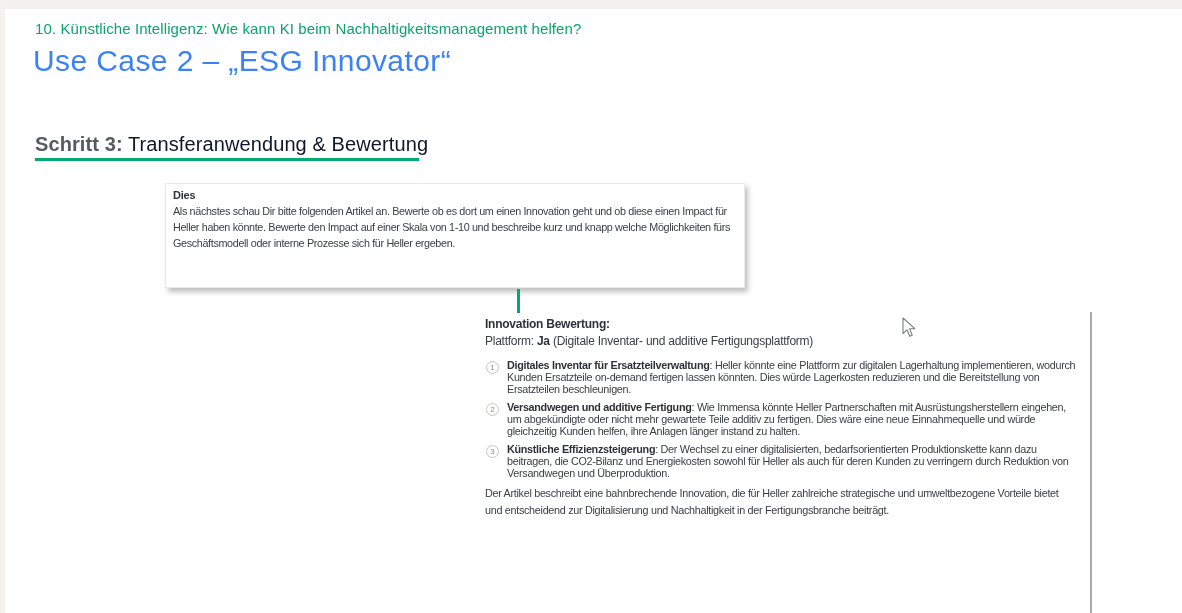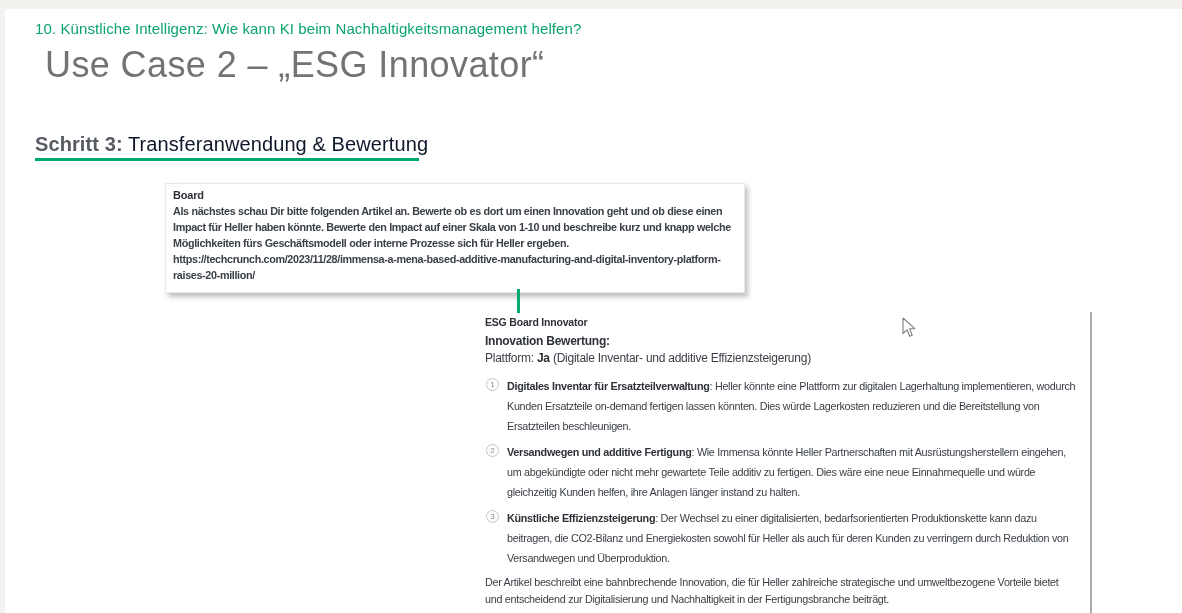--- a/index.html
+++ b/index.html
@@ -10,62 +10,62 @@
     background:#ffffff; overflow:hidden;
   }
   .edge-top { position:absolute; left:0; top:0; width:100%; height:9px; background:#f2f1ee; }
   .edge-left { position:absolute; left:0; top:0; width:5px; height:100%; background:#f3f2f0; }
 
   .kicker {
     position:absolute; left:35px; top:20px;
     font-size:15px; color:#0ba46b; letter-spacing:0.1px;
   }
   .slide-title {
-    position:absolute; left:45px; top:44px;
-    font-size:36px; color:#737373; letter-spacing:0.4px;
+    position:absolute; left:33px; top:44px;
+    font-size:30px; color:#3b82f6; letter-spacing:0.4px;
   }
   .step-heading {
     position:absolute; left:35px; top:133px; font-size:20px; letter-spacing:0.1px;
   }
   .step-heading .step-b { font-weight:bold; color:#565b62;text-align:center; }
   .step-heading .step-r { color:#0f172a; }
   .step-underline {
     position:absolute; left:35px; top:158px; width:384px; height:3px; background:#00a96e;
   }
 
   .user-card {
     position:absolute; left:165px; top:183px; width:580px; min-height:105px;
     background:#ffffff; border:1px solid #eceae8;
     box-shadow:3px 4px 5px rgba(105,105,105,0.42);
     padding:5px 10px 9px 7px;
   }
   .user-author { font-size:11px; font-weight:bold; color:#2e3238; margin-bottom:2px; letter-spacing:-0.2px; }
   .user-text {
-    font-size:10.8px; line-height:16px; color:#3b4047; letter-spacing:-0.35px;font-weight:bold;
+    font-size:10.8px; line-height:16px; color:#3b4047; letter-spacing:-0.35px;
   }
   .user-url { display:block; }
 
   .connector-line {
     position:absolute; left:517px; top:289px; width:3px; height:24px; background:#00a96e;
   }
 
   .assistant {
     position:absolute; left:485px; top:316px; width:592px; color:#3b4047;
   }
   .a-author { font-size:10.5px; font-weight:bold; color:#2e3238; letter-spacing:-0.2px; margin-bottom:5px; }
   .a-line { font-size:12px; line-height:16.5px; letter-spacing:-0.25px; color:#3b4047; }
   .a-line .bold { font-weight:bold; color:#2e3238; }
   .a-list { margin-top:10px; }
   .a-item { display:flex; margin-bottom:6px; }
   .item-badge {
     flex:0 0 auto; width:13px; height:13px; margin:2px 8px 0 1px;
     border:1px solid #c7c6c4; border-radius:50%; background:#fdfdfc;
     color:#8b8e93; font-size:8px; line-height:11px; text-align:center;
   }
-  .item-text { font-size:10.8px; line-height:20px; letter-spacing:-0.3px; }
+  .item-text { font-size:10.8px; line-height:12px; letter-spacing:-0.3px; }
   .item-text .bold { font-weight:bold; color:#2e3238; }
   .a-conclusion { font-size:10.8px; line-height:17px; letter-spacing:-0.3px; }
 
   .vline {
     position:absolute; left:1090px; top:312px; width:2px; height:301px; background:#ababab;
   }
   .mouse-cursor { position:absolute; left:901px; top:317px; width:15px; height:21px; }
 </style>
 </head>
 <body>
@@ -77,36 +77,34 @@
 
   <div class="kicker">10. Künstliche Intelligenz: Wie kann KI beim Nachhaltigkeitsmanagement helfen?</div>
   <div class="slide-title">Use Case 2 – „ESG Innovator“</div>
 
   <div class="step-heading">
     <span class="step-b">Schritt 3:</span><span class="step-r"> Transferanwendung &amp; Bewertung</span>
   </div>
   <div class="step-underline"></div>
 
   <div class="user-card">
-    <div class="user-author">Board</div>
+    <div class="user-author">Dies</div>
     <div class="user-text">
       <span>Als nächstes schau Dir bitte folgenden Artikel an. Bewerte ob es dort um einen Innovation geht und ob diese einen Impact für Heller haben könnte. Bewerte den Impact auf einer Skala von 1-10 und beschreibe kurz und knapp welche Möglichkeiten fürs Geschäftsmodell oder interne Prozesse sich für Heller ergeben.</span>
-      <span class="user-url">https://techcrunch.com/2023/11/28/immensa-a-mena-based-additive-manufacturing-and-digital-inventory-platform-raises-20-million/</span>
     </div>
   </div>
 
   <div class="connector-line"></div>
 
   <div class="assistant">
-    <div class="a-author">ESG Board Innovator</div>
     <div class="a-line">
       <span class="bold">Innovation Bewertung:</span>
     </div>
     <div class="a-line">
-      <span>Plattform: </span><span class="bold">Ja</span><span> (Digitale Inventar- und additive Effizienzsteigerung)</span>
+      <span>Plattform: </span><span class="bold">Ja</span><span> (Digitale Inventar- und additive Fertigungsplattform)</span>
     </div>
 
     <div class="a-list">
       <div class="a-item">
         <div class="item-badge">1</div>
         <div class="item-text">
           <span class="bold">Digitales Inventar für Ersatzteilverwaltung</span><span>: Heller könnte eine Plattform zur digitalen Lagerhaltung implementieren, wodurch Kunden Ersatzteile on-demand fertigen lassen könnten. Dies würde Lagerkosten reduzieren und die Bereitstellung von Ersatzteilen beschleunigen.</span>
         </div>
       </div>
       <div class="a-item">

